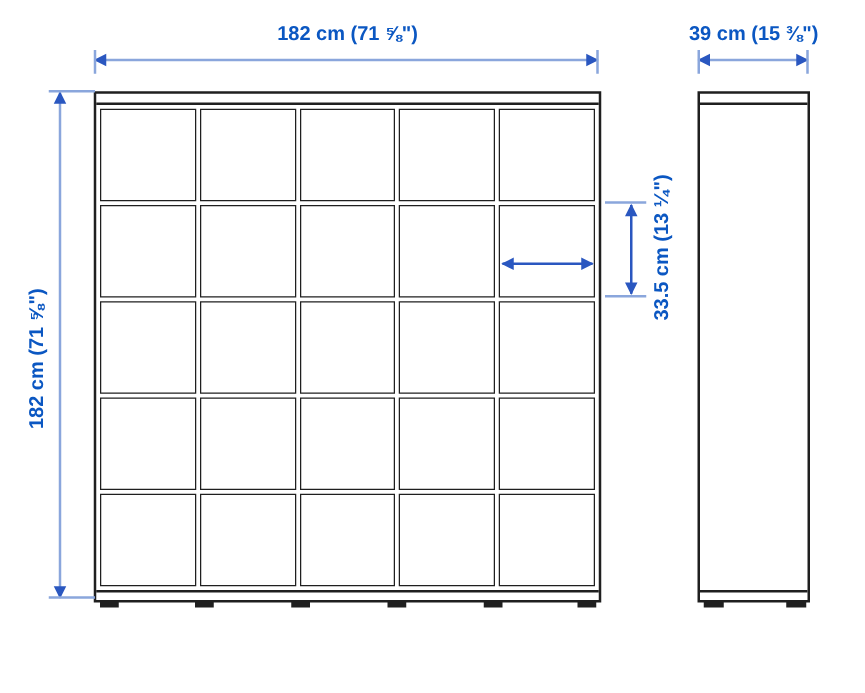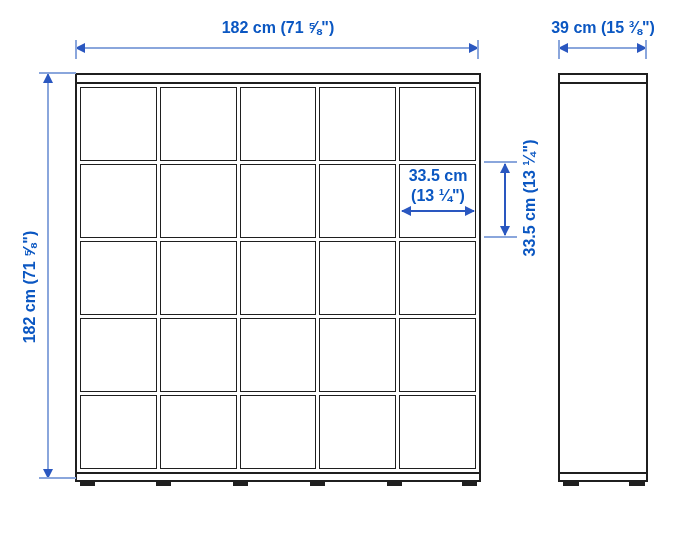--- a/index.html
+++ b/index.html
@@ -107,24 +107,20 @@
   </div>
 
   <div class="dim-label v-label" style="left:30px;top:287px;">182 cm (71 ⅝")</div>
   <div class="v-dim" style="left:47px;top:74px;height:404px;">
     <i class="arr arr-up"></i>
     <i class="arr arr-down"></i>
   </div>
   <div class="tick-h" style="left:39px;top:72px;width:37px;"></div>
   <div class="tick-h" style="left:39px;top:477px;width:37px;"></div>
 
-  <div class="dim-label cell-label" style="left:399px;top:166px;width:78px;">
-    <div>33.5 cm</div>
-    <div>(13 ¼")</div>
-  </div>
   <div class="h-dim strong" style="left:402px;top:210px;width:72px;">
     <i class="arr arr-left"></i>
     <i class="arr arr-right"></i>
   </div>
 
   <div class="tick-h" style="left:484px;top:161px;width:33px;"></div>
   <div class="tick-h" style="left:484px;top:236px;width:33px;"></div>
   <div class="v-dim strong" style="left:504px;top:164px;height:71px;">
     <i class="arr arr-up"></i>
     <i class="arr arr-down"></i>

